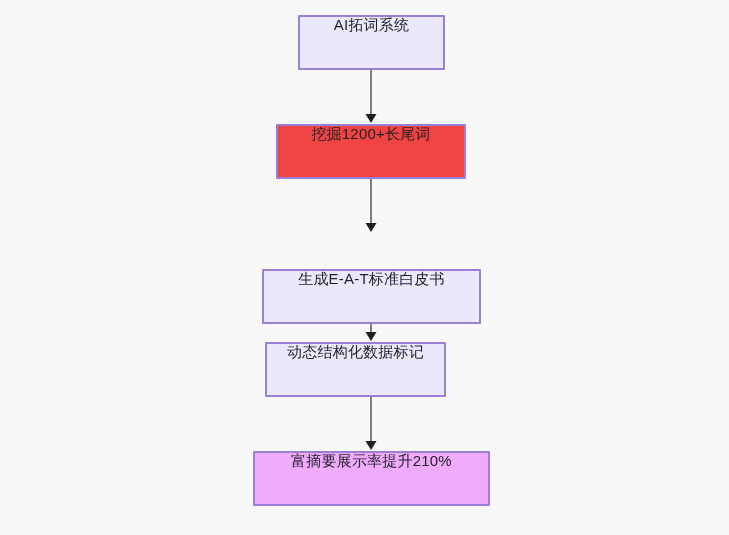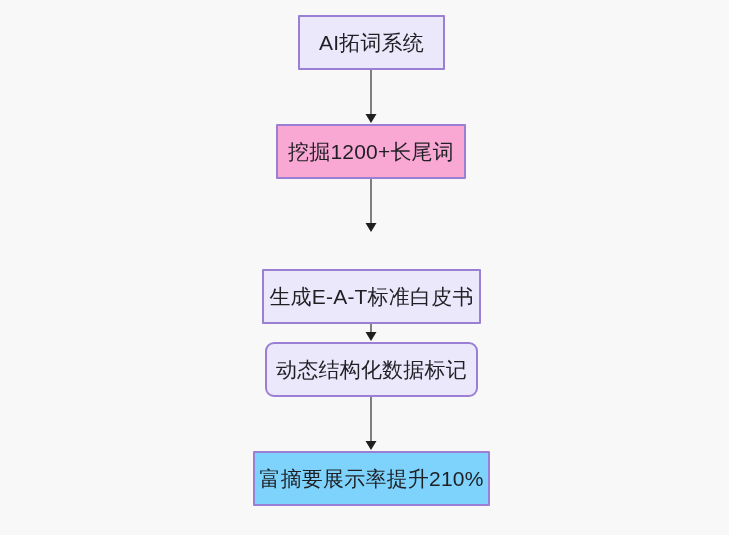--- a/index.html
+++ b/index.html
@@ -18,24 +18,24 @@
     width: 729px;
     height: 535px;
   }
   .node {
     position: absolute;
     box-sizing: border-box;
     background: #ebe8fc;
     border: 2px solid #9a7fd4;
     border-radius: 1px;
     display: flex;
-    align-items: center;
+    align-items: flex-start;
     justify-content: center;
     color: #1f1f24;
-    font-size: 21px;
+    font-size: 15px;
     line-height: 1;
     letter-spacing: 0.2px;
     white-space: nowrap;
   }
   .node-label {
     display: block;
   }
   .edge-layer {
     position: absolute;
     left: 0;
@@ -60,27 +60,27 @@
         <polygon points="365.5,332 376.5,332 371,341" fill="#1f1f1f"></polygon>
         <line x1="371" y1="397" x2="371" y2="443" stroke="#7f7f7f" stroke-width="2"></line>
         <polygon points="365.5,441 376.5,441 371,450" fill="#1f1f1f"></polygon>
       </g>
   </svg>
 
   <div id="nodes-group">
       <div class="node" style="left: 298px; top: 15px; width: 147px; height: 55px; background: rgb(235, 232, 252); border-color: rgb(154, 127, 212); color: rgb(31, 31, 36);">
         <span class="node-label">AI拓词系统</span>
       </div>
-      <div class="node" style="left: 276px; top: 124px; width: 190px; height: 55px; background: #f9a8d4; border-color: rgb(154, 127, 212); color: rgb(31, 31, 36);">
+      <div class="node" style="left: 276px; top: 124px; width: 190px; height: 55px; background: #ef4444; border-color: rgb(154, 127, 212); color: rgb(31, 31, 36);">
         <span class="node-label">挖掘1200+长尾词</span>
       </div>
       <div class="node" style="left: 262px; top: 233px; width: 219px; height: 55px; background: rgb(235, 232, 252); border-color: rgb(154, 127, 212); color: rgb(31, 31, 36); margin-top: 36px;">
         <span class="node-label">生成E-A-T标准白皮书</span>
       </div>
-      <div class="node" style="left: 265px; top: 342px; width: 213px; height: 55px; background: rgb(235, 232, 252); border-color: rgb(154, 127, 212); color: rgb(31, 31, 36); border-radius: 9px;">
+      <div class="node" style="left: 265px; top: 342px; width: 181px; height: 55px; background: rgb(235, 232, 252); border-color: rgb(154, 127, 212); color: rgb(31, 31, 36);">
         <span class="node-label">动态结构化数据标记</span>
       </div>
-      <div class="node" style="left: 253px; top: 451px; width: 237px; height: 55px; background: #7dd3fc; border-color: rgb(154, 127, 212); color: rgb(31, 31, 36);">
+      <div class="node" style="left: 253px; top: 451px; width: 237px; height: 55px; background: #f0abfc; border-color: rgb(154, 127, 212); color: rgb(31, 31, 36);">
         <span class="node-label">富摘要展示率提升210%</span>
       </div>
     </div>
 
 </div>
 
 </body></html>

